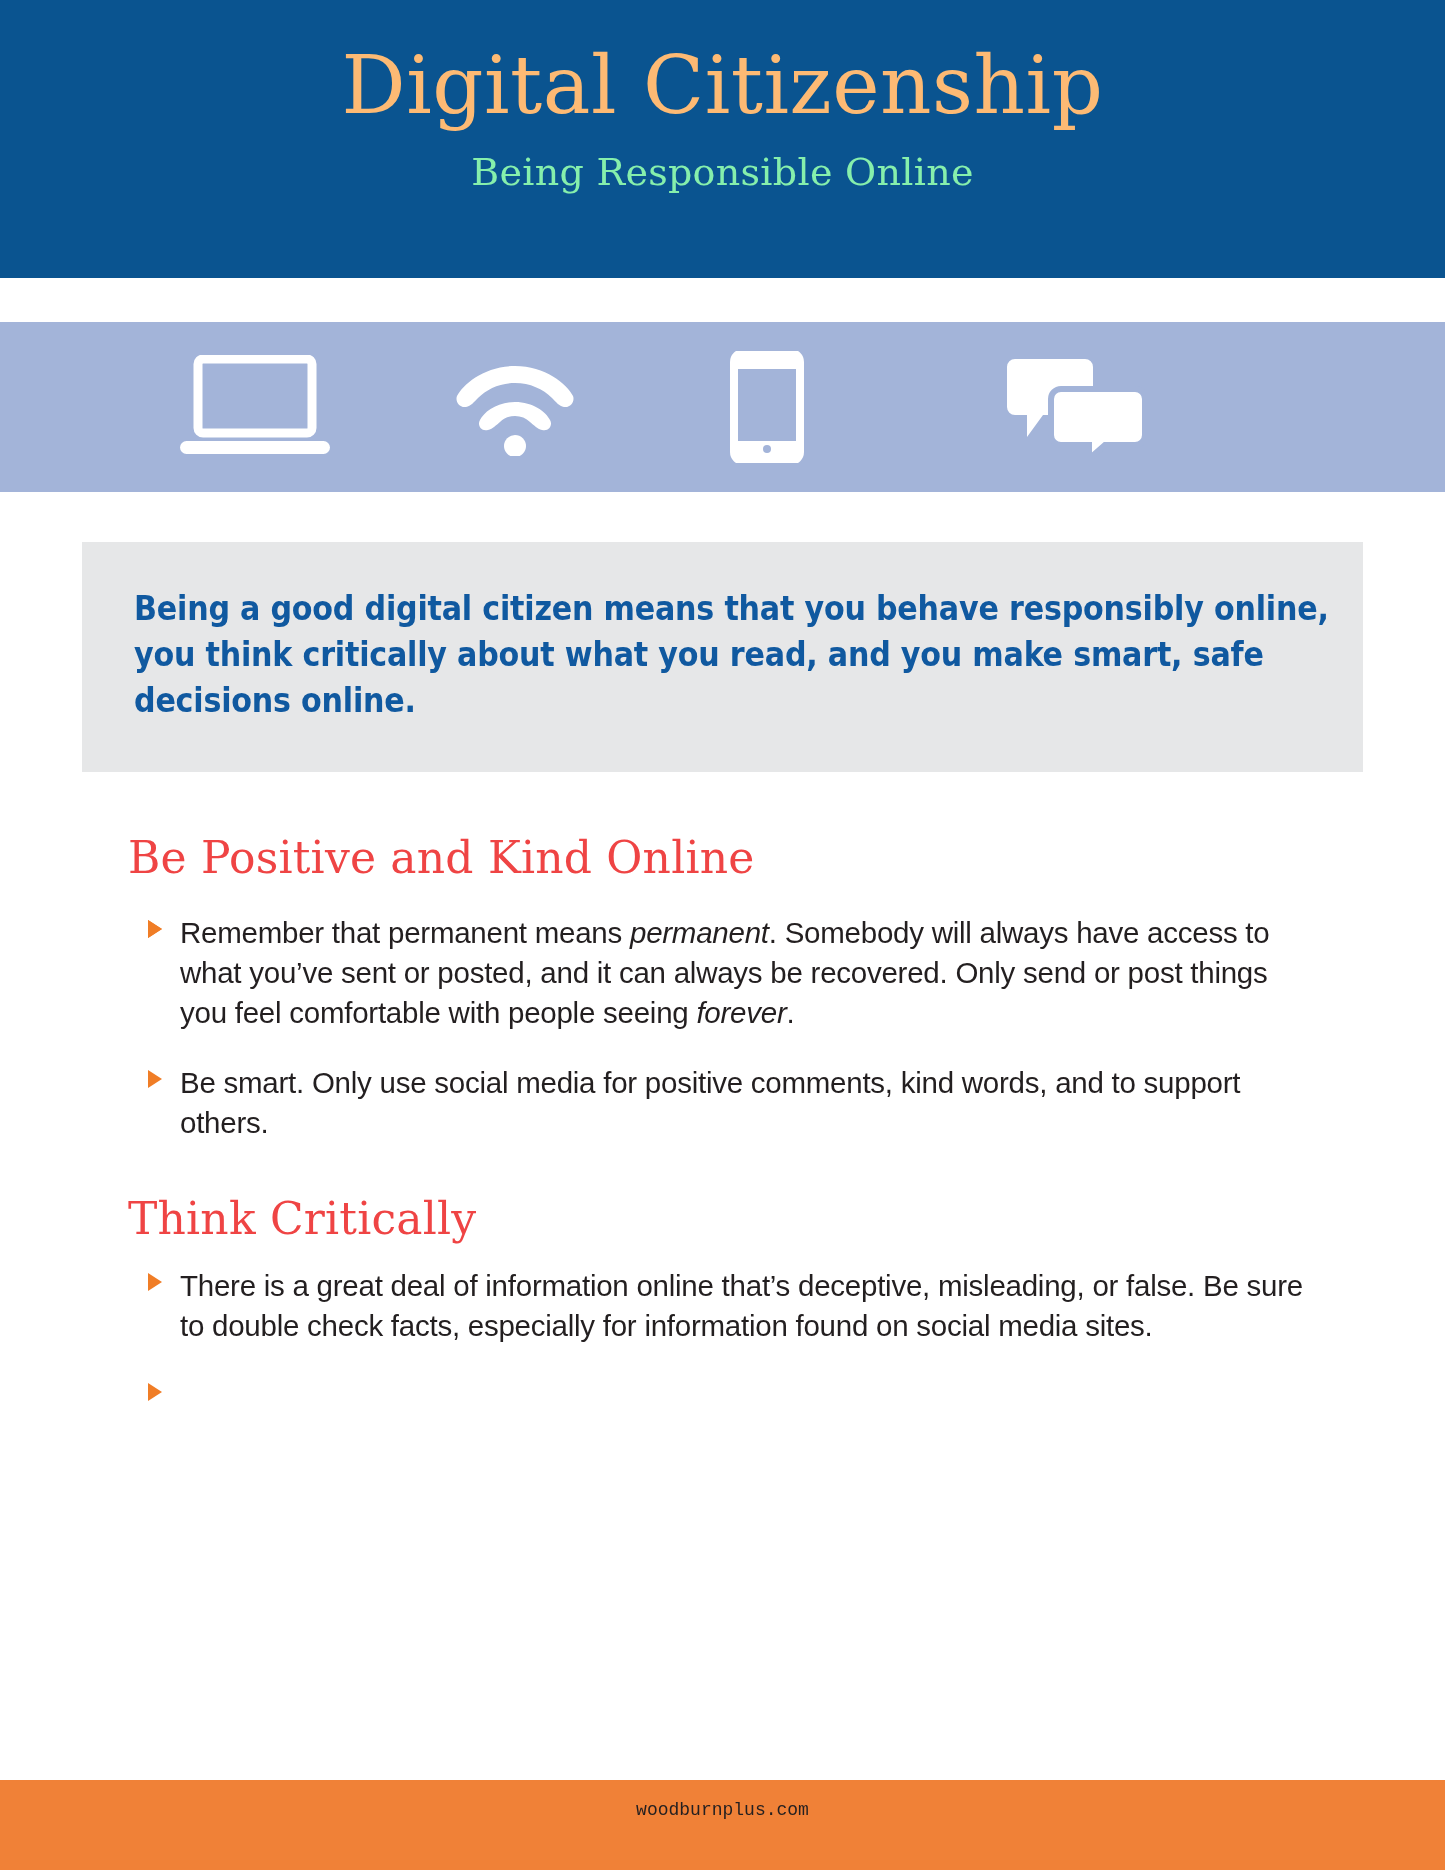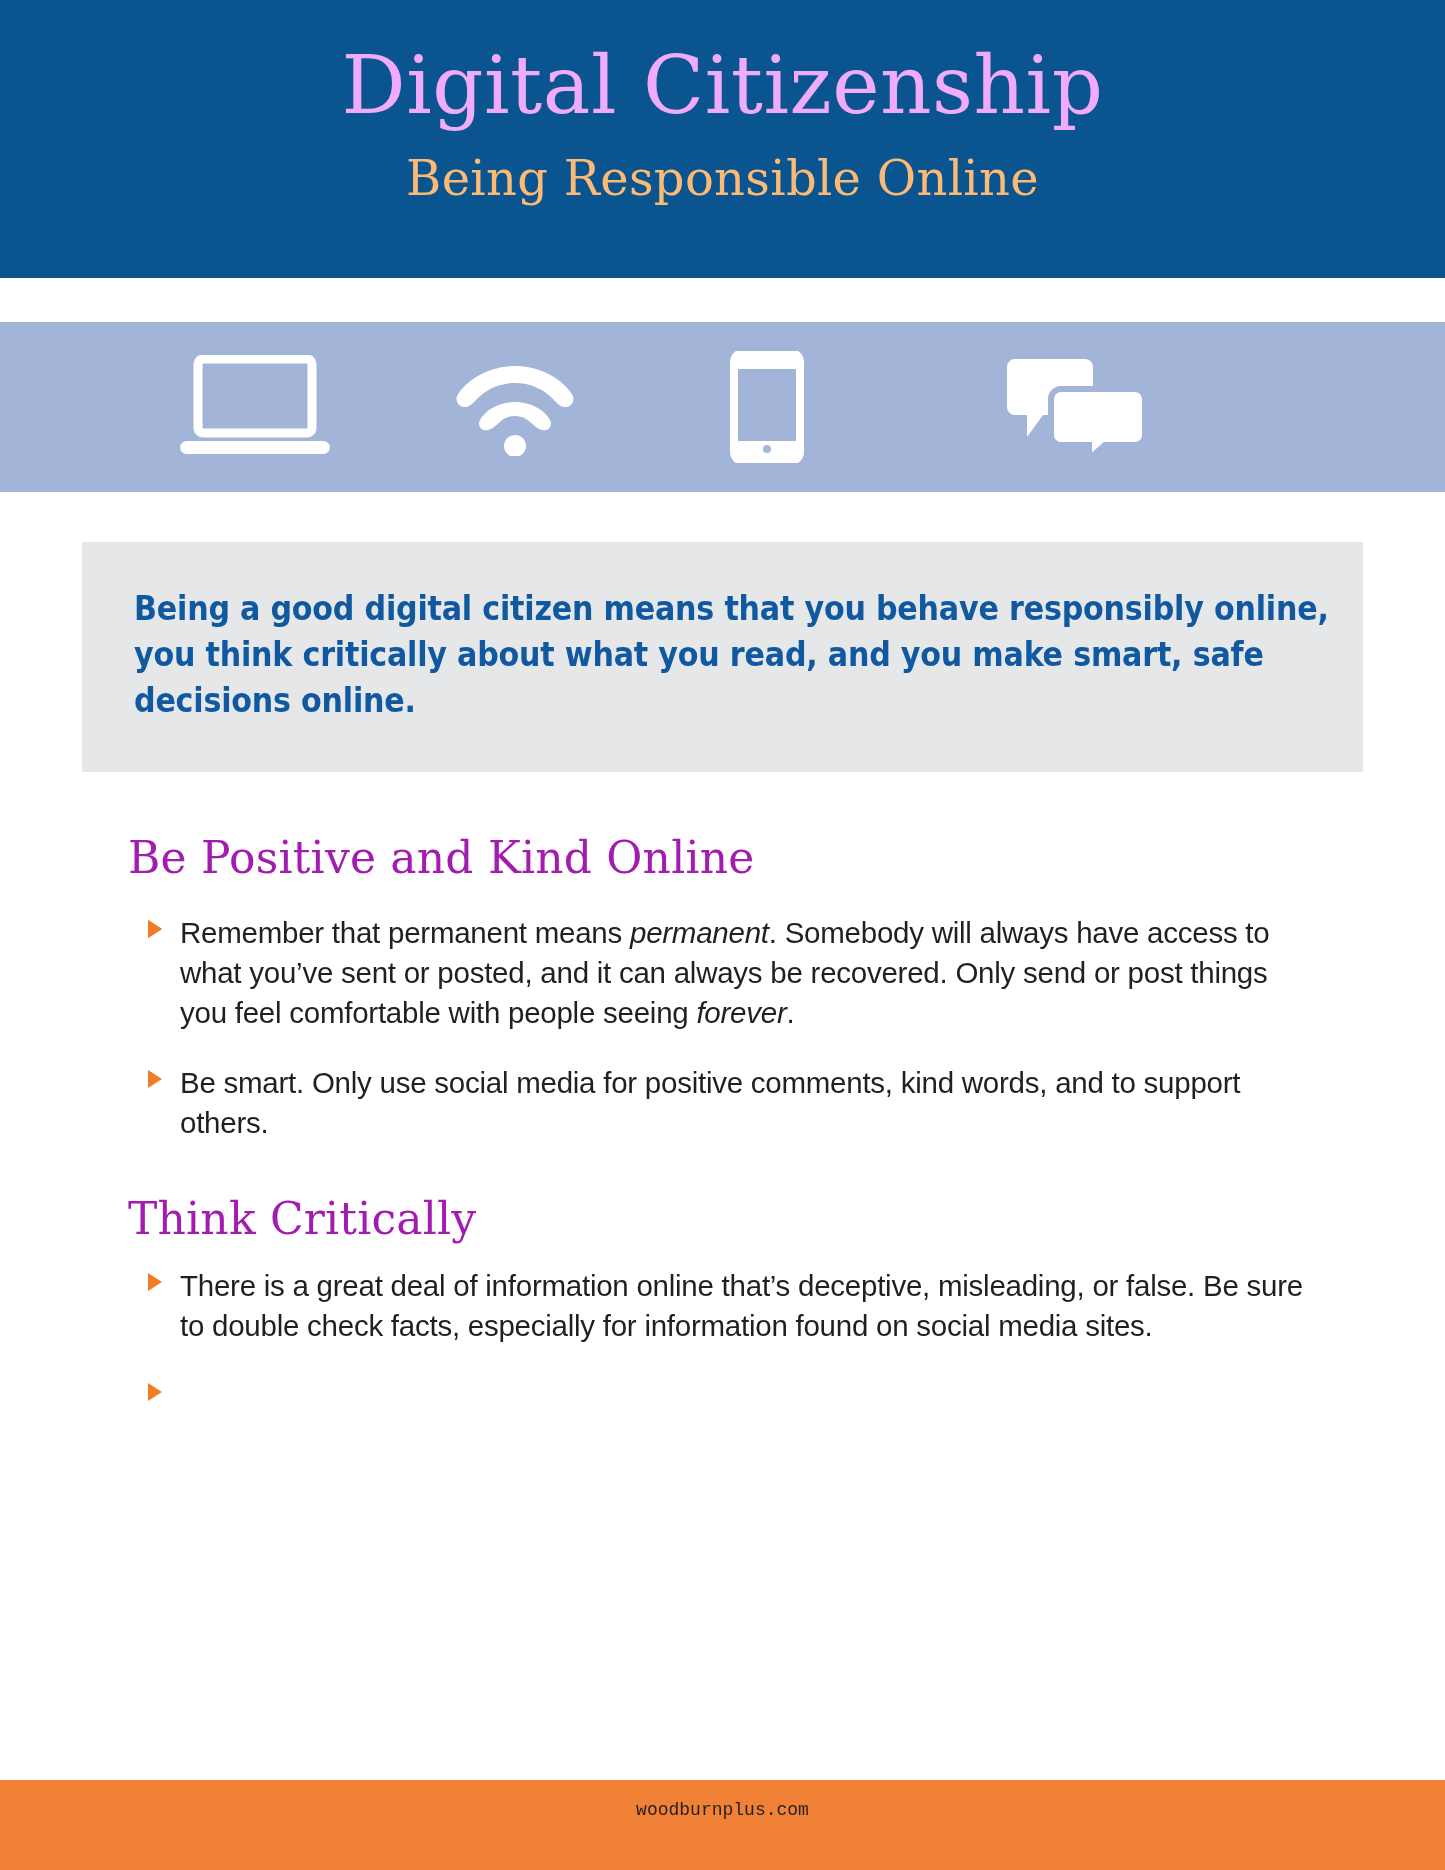--- a/index.html
+++ b/index.html
@@ -23,30 +23,30 @@
     box-sizing: border-box;
     display: flex;
     flex-direction: column;
     align-items: center;
     justify-content: flex-start;
     padding-top: 44px;
   }
   .header-title {
     font-family: "DejaVu Serif", "Liberation Serif", serif;
     font-size: 80px;
-    color: #f0abfc;
+    color: #fdba74;
     letter-spacing: 0.5px;
     line-height: 1.05;
     font-weight: 400;
     white-space: nowrap;
   }
   .header-subtitle {
     font-family: "DejaVu Serif", "Liberation Serif", serif;
-    font-size: 48px;
-    color: #fdba74;
+    font-size: 38px;
+    color: #86efac;
     margin-top: 22px;
     font-weight: 400;
     letter-spacing: 0.3px;
     white-space: nowrap;
   }
 
   
   .band-gap {
     height: 44px;
     background: #ffffff;
@@ -91,21 +91,21 @@
   
   .content {
     padding: 60px 0 0 0;
   }
   .section {
     margin-bottom: 6px;
   }
   .section-title {
     font-family: "DejaVu Serif", "Liberation Serif", serif;
     font-size: 44px;
-    color: #a21caf;
+    color: #ef4444;
     margin: 0 0 22px 128px;
     font-weight: 400;
     letter-spacing: 0.2px;
   }
   .section + .section .section-title {
     margin-top: 50px;
   }
   .bullets {
     list-style: none;
     margin: 0;

